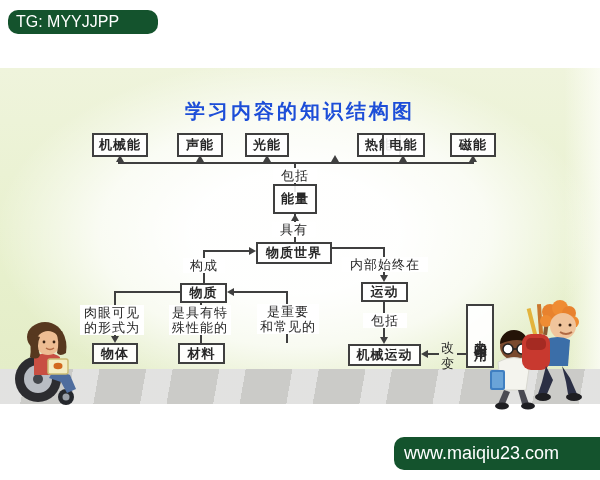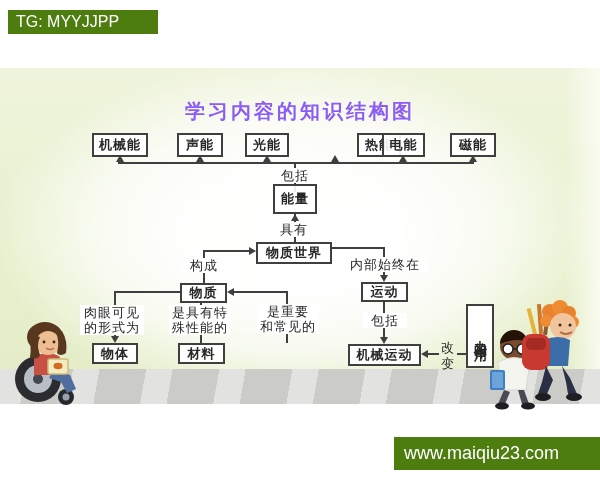--- a/index.html
+++ b/index.html
@@ -1,33 +1,33 @@
 <!DOCTYPE html>
 <html><head>
 <meta charset="utf-8">
 <style>
   html,body{margin:0;padding:0;}
   .screen{position:relative;width:600px;height:480px;background:#ffffff;overflow:hidden;
           font-family:"DejaVu Sans","Liberation Sans",sans-serif;}
   
-  .wm{position:absolute;background:#4d7c0f;color:#ffffff;display:flex;align-items:center;
-      font-family:"Liberation Sans","DejaVu Sans",sans-serif;}
+  .wm{position:absolute;background:#14532d;color:#ffffff;display:flex;align-items:center;
+      font-family:"Liberation Sans","DejaVu Sans",sans-serif;border-radius:10px;}
   .wm-top{left:8px;top:10px;width:142px;height:24px;font-size:16px;padding-left:8px;}
   .wm-bottom{left:394px;top:437px;width:206px;height:33px;font-size:18px;padding-left:10px;}
   
   .wall{position:absolute;left:0;top:68px;width:600px;height:301px;
         background:
           radial-gradient(ellipse 300px 175px at 295px 165px, rgba(255,255,255,0.98) 35%, rgba(255,255,255,0.75) 65%, rgba(255,255,255,0) 100%),
           linear-gradient(to right, rgba(255,255,255,0) 94%, rgba(252,253,246,0.85) 100%),
           linear-gradient(to bottom,#eff4dc 0%,#e7f0cc 70%,#e4edc8 100%);}
   .floor{position:absolute;left:0;top:369px;width:600px;height:35px;
          background:repeating-linear-gradient(100deg, rgba(255,255,255,0.45) 0 26px, rgba(255,255,255,0) 26px 72px),#cbcbc8;}
   
   .title{position:absolute;left:140px;top:98px;width:320px;text-align:center;
-         font-size:20px;font-weight:bold;letter-spacing:3px;color:#8b5cf6;
+         font-size:20px;font-weight:bold;letter-spacing:3px;color:#1d4ed8;
          font-family:"DejaVu Serif","Liberation Serif",serif;}
   .box{position:absolute;box-sizing:border-box;border:2px solid #3f3f3f;background:rgba(255,255,255,0.9);
        display:flex;align-items:center;justify-content:center;font-weight:bold;font-size:13px;
        color:#272727;letter-spacing:1px;font-family:Liberation Sans, sans-serif;}
   .box.vert{writing-mode:vertical-rl;letter-spacing:3px;}
   .lbl{position:absolute;font-size:13px;font-weight:normal;color:#272727;background:#ffffff;
        text-align:center;line-height:15px;letter-spacing:1px;padding:0 1px;
        font-family:"DejaVu Serif","Liberation Serif",serif;}
   .lbl.nobg{background:transparent;}
   .hline{position:absolute;height:2px;background:#3f3f3f;}

